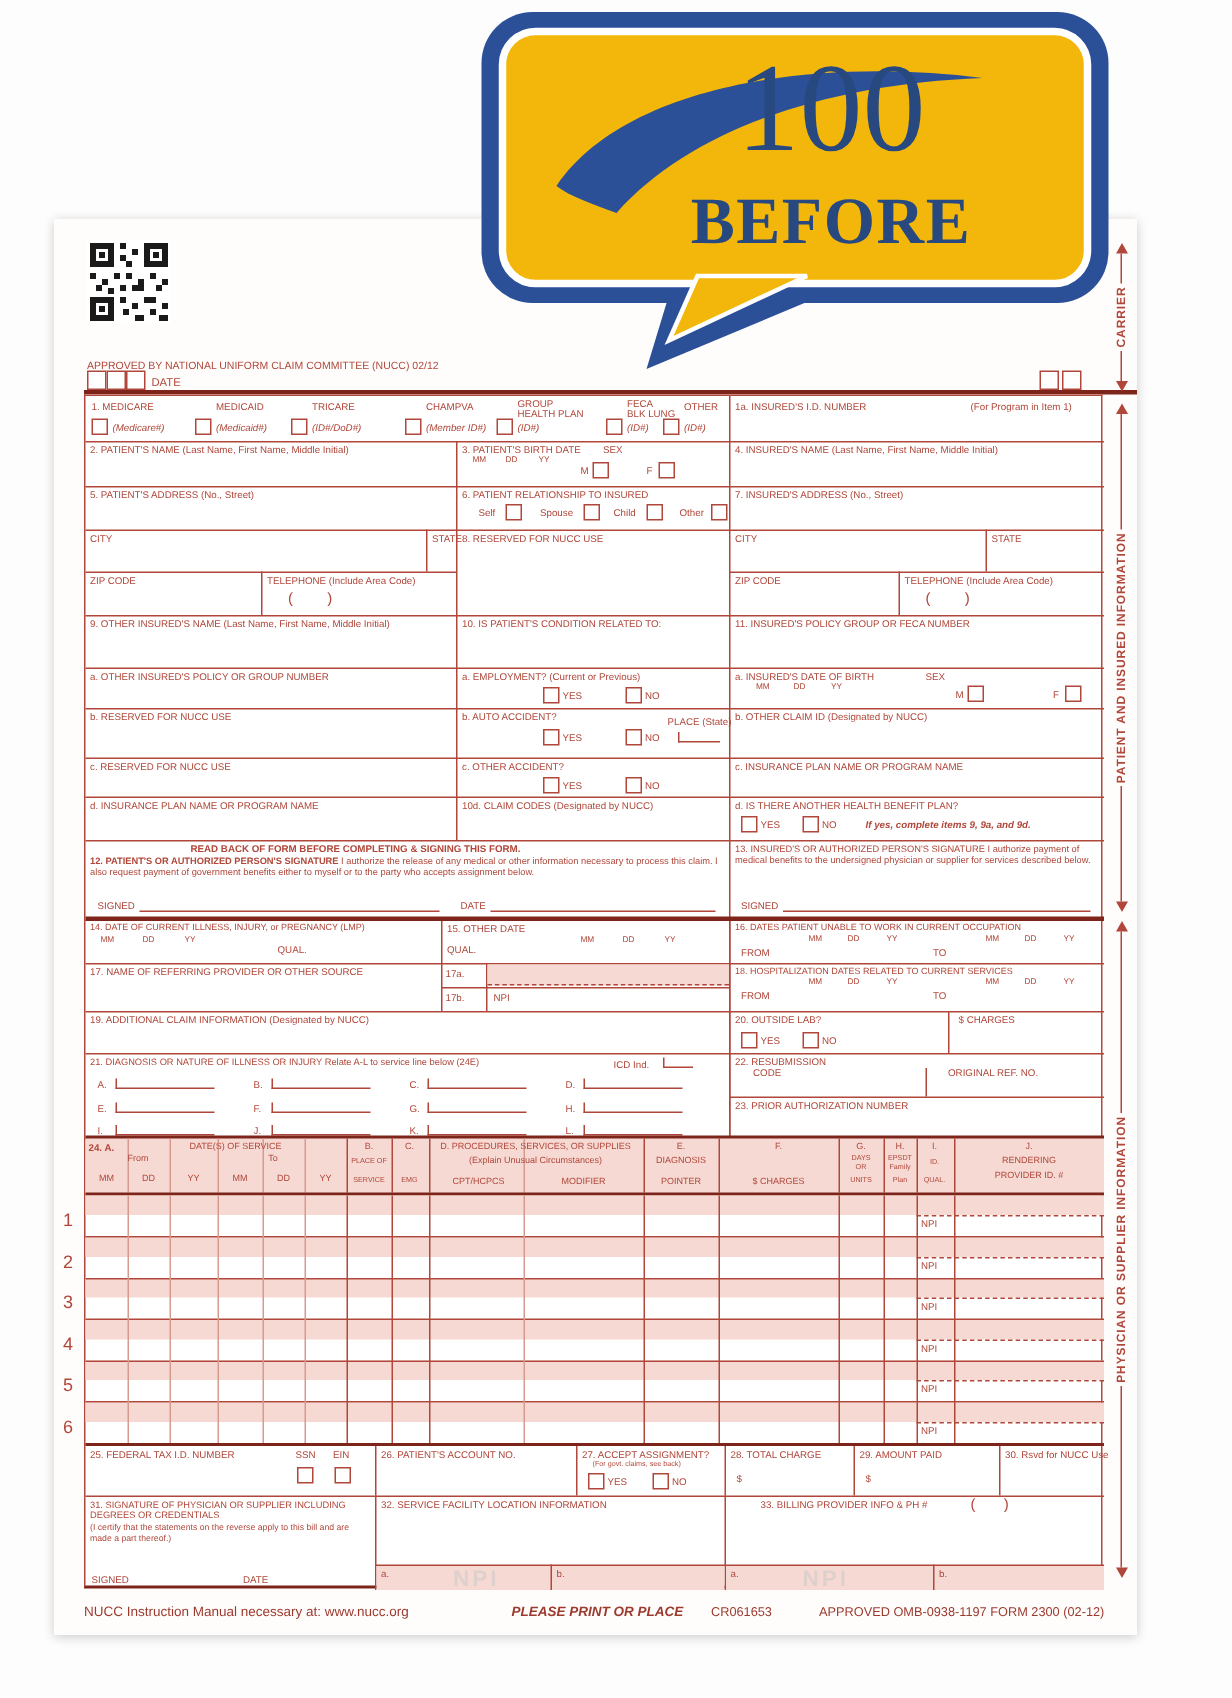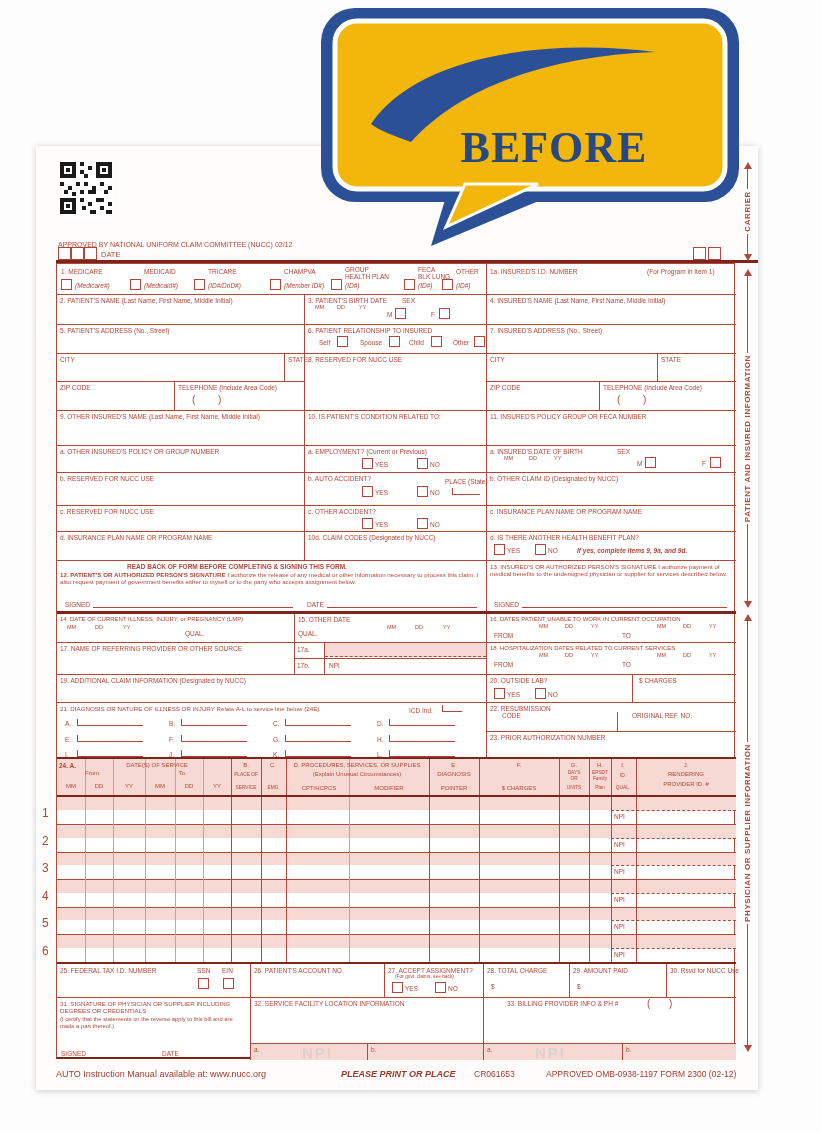--- a/index.html
+++ b/index.html
@@ -462,28 +462,29 @@
     <div class="td"></div>
   </div>
   <div class="rail" style="top:468px;height:438px">
     <div class="tu"></div>
     <div class="rln"></div>
     <div class="rtxt">PHYSICIAN OR SUPPLIER INFORMATION</div>
     <div class="rln"></div>
     <div class="td"></div>
   </div>
 
-  <span class="ftr" style="left:20px;top:923px;font-size:9px">AUTO Instruction Manual available at: www.nucc.org</span>
+  <span class="ftr" style="left:20px;top:923px;font-size:9px">NUCC Instruction Manual necessary at: www.nucc.org</span>
   <span class="ftr bd it" style="left:305px;top:923px;font-size:9px">PLEASE PRINT OR PLACE</span>
   <span class="ftr" style="left:438px;top:923px">CR061653</span>
   <span class="ftr" style="left:510px;top:923px">APPROVED OMB-0938-1197 FORM 2300 (02-12)</span>
 </div>
 
 <div class="badge">
   <svg width="434" height="246" viewBox="0 0 434 246">
     <rect x="8" y="6" width="418" height="194" rx="34" fill="#2b5098"></rect>
     <polygon points="135,188 252,188 118,244" fill="#2b5098"></polygon>
     <rect x="22" y="19" width="390" height="168" rx="22" fill="#f3b70b" stroke="#ffffff" stroke-width="5"></rect>
     <polygon points="152,182 225,182 133,225" fill="#f3b70b" stroke="#ffffff" stroke-width="3"></polygon>
     <path d="M58,122 C104,54 232,36 342,50 C238,54 148,84 98,140 C82,134 67,129 58,122 Z" fill="#2b5098"></path>
   </svg>
+  <div class="b100">100</div>
   <div class="bsh">BEFORE</div>
 </div>
 
 </body></html>

